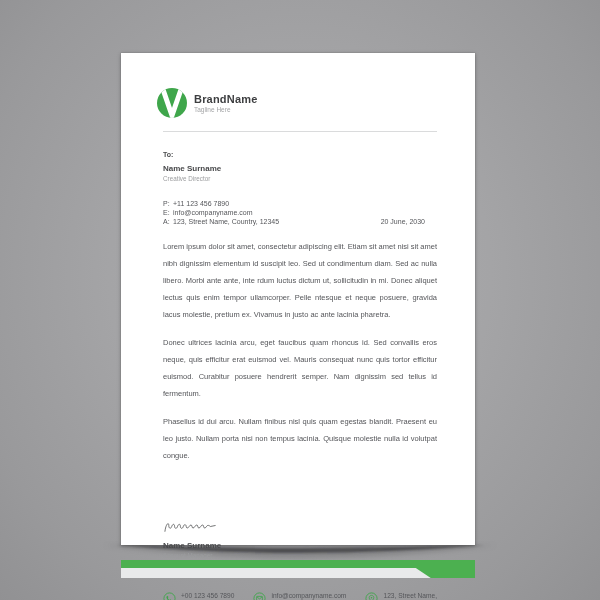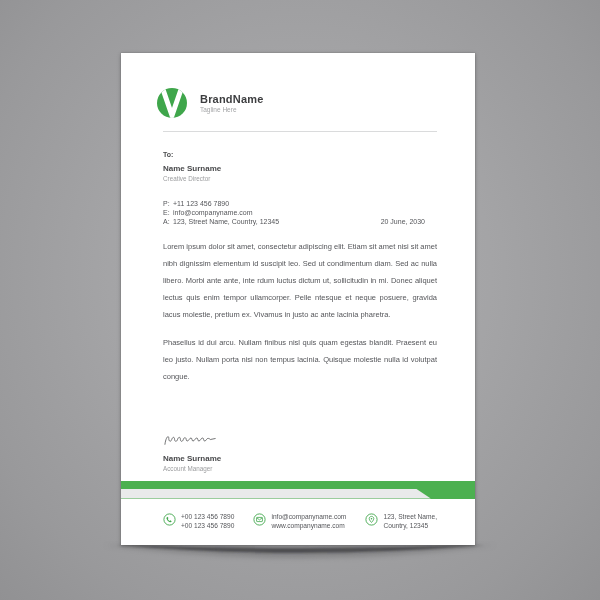--- a/index.html
+++ b/index.html
@@ -18,42 +18,42 @@
     width: 400px; height: 42px;
   }
   .page {
     position: absolute; left: 121px; top: 53px;
     width: 354px; height: 492px;
     background: #ffffff;
     box-shadow: 0 1px 4px rgba(0,0,0,0.30), 0 0 1px rgba(0,0,0,0.25);
     display: flex; flex-direction: column;
   }
   
-  .brand-row { display: flex; align-items: center; gap: 13px; margin: 35px 38px 0 36px; }
+  .brand-row { display: flex; align-items: center; gap: 7px; margin: 35px 38px 0 36px; }
   .logo { width: 30px; height: 30px; flex: 0 0 30px; }
   .brand-name { font-size: 11px; font-weight: 700; color: #3d3e40; letter-spacing: 0.2px; }
   .brand-tagline { font-size: 6.5px; color: #a3a4a6; margin-top: 1px; }
   .divider { border: none; border-top: 1px solid #dadbdc; margin: 13px 38px 0 42px; }
   
   .recipient { margin: 18px 38px 0 42px; }
   .to-label { font-size: 7px; font-weight: 600; color: #4a4b4d; line-height: 9px; }
   .recipient-name { font-size: 8px; font-weight: 700; color: #48494b; line-height: 10px; margin-top: 5px; }
   .recipient-title { font-size: 6.3px; color: #9b9c9e; line-height: 8px; margin-top: 1px; }
   
   .meta-row { display: flex; justify-content: space-between; align-items: flex-end; margin: 16px 38px 0 42px; }
   .contact-line { font-size: 7px; color: #55565a; line-height: 9px; display: flex; }
   .contact-label { width: 10px; flex: 0 0 10px; }
   .date { font-size: 7px; color: #55565a; line-height: 9px; padding-right: 12px; }
   
   .body-text { margin: 12px 38px 0 42px; }
   .body-text p {
     font-size: 7.5px; line-height: 17px; color: #55565a;
     text-align: justify; margin-bottom: 11px;
   }
-  .body-text p:last-child { margin-bottom: 4px; }
+  .body-text p:last-child { margin-bottom: 12px; }
   
   .signature { margin: 42px 38px 0 42px; }
   .sig-scribble { width: 58px; height: 17px; display: block; }
   .sig-name { font-size: 8px; font-weight: 700; color: #48494b; line-height: 10px; margin-top: 6px; }
   .sig-title { font-size: 6.3px; color: #9b9c9e; line-height: 8px; margin-top: 1px; }
   
   .footer { margin-top: auto; }
   .ribbon { position: relative; height: 18px; background: #4cb050; }
   .ribbon-gray {
     position: absolute; left: 0; bottom: 0;
@@ -124,20 +124,21 @@
         <div class="contact-line">
           <span class="contact-label">A:</span>
           <span>123, Street Name, Country, 12345</span>
         </div>
       </div>
       <div class="date">20 June, 2030</div>
     </div>
 
     <div class="body-text">
       <p>Lorem ipsum dolor sit amet, consectetur adipiscing elit. Etiam sit amet nisi sit amet nibh dignissim elementum id suscipit leo. Sed ut condimentum diam. Sed ac nulla libero. Morbi ante ante, inte rdum luctus dictum ut, sollicitudin in mi. Donec aliquet lectus quis enim tempor ullamcorper. Pelle ntesque et neque posuere, gravida lacus molestie, pretium ex. Vivamus in justo ac ante lacinia pharetra.</p>
+      <p>Donec ultrices lacinia arcu, eget faucibus quam rhoncus id. Sed convallis eros neque, quis efficitur erat euismod vel. Mauris consequat nunc quis tortor efficitur euismod. Curabitur posuere hendrerit semper. Nam dignissim sed tellus id fermentum.</p>
       <p>Phasellus id dui arcu. Nullam finibus nisl quis quam egestas blandit. Praesent eu leo justo. Nullam porta nisi non tempus lacinia. Quisque molestie nulla id volutpat congue.</p>
     </div>
 
     <div class="signature">
       <svg class="sig-scribble" viewBox="0 0 60 16">
         <path d="M2,13 C3,5 6,3 6,7 C6,10 8,11 9,8 C10,5 12,5 12,8 C12,10 14,11 15,8 C16,5 18,5 18,8 C18,10 20,11 21,8 C22,5 24,6 24,8 C24,10 26,10 27,8 C28,6 30,6 30,8 C30,10 32,10 33,8 C34,6 36,6 36,8 C36,10 38,10 39,8 C40,6 42,6 42,8 C42,10 44,10 45,8 C46,6 48,7 49,8 L54,7" fill="none" stroke="#4a4b4d" stroke-width="0.8" stroke-linecap="round"></path>
       </svg>
       <div class="sig-name">Name Surname</div>
       <div class="sig-title">Account Manager</div>
     </div>

